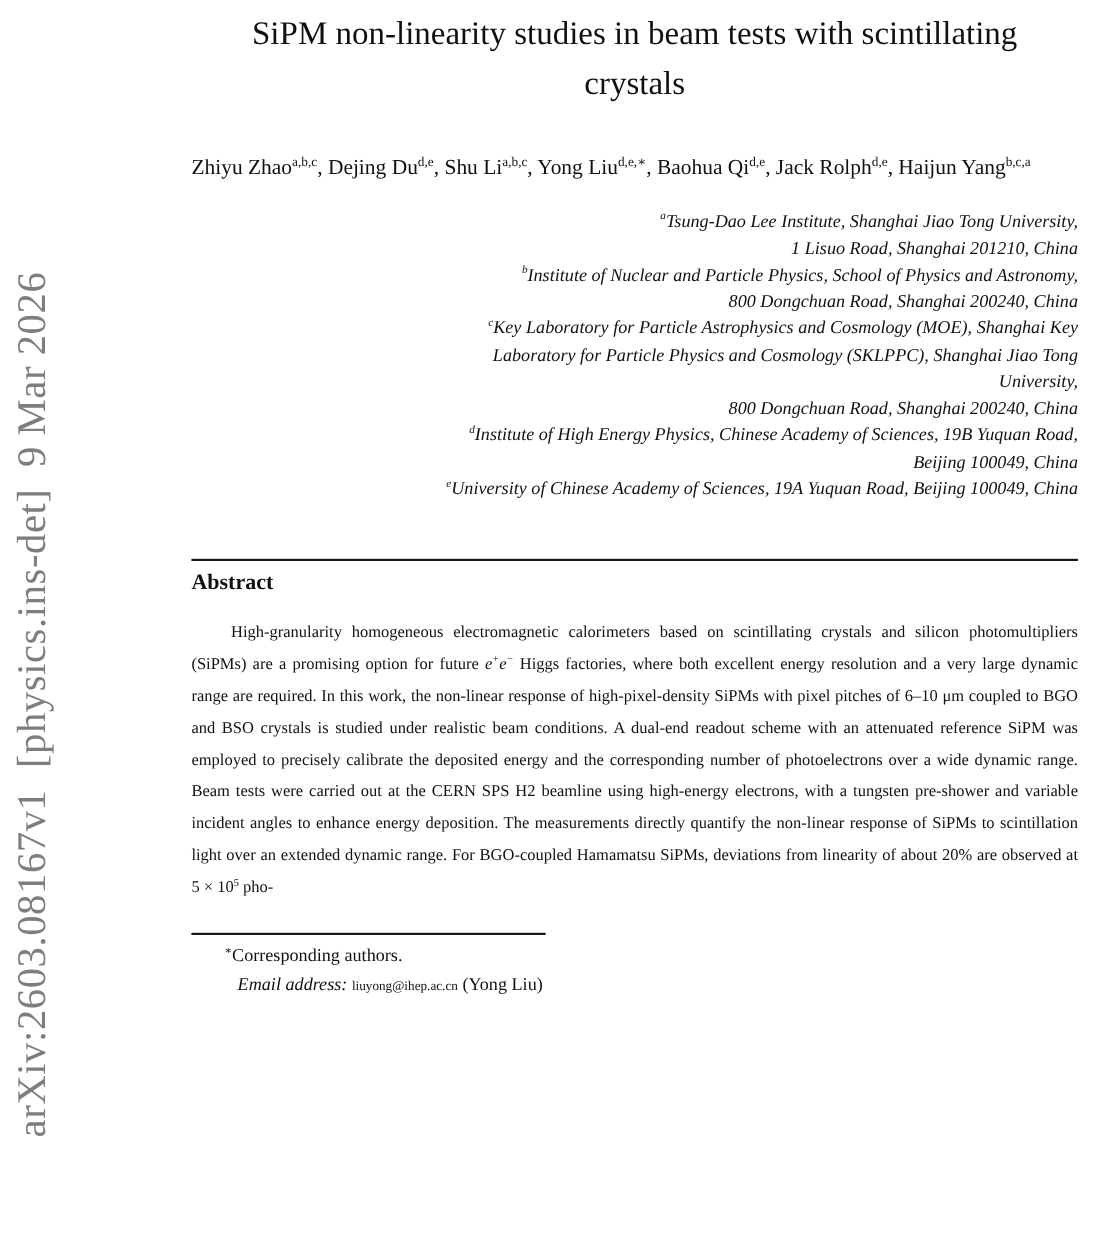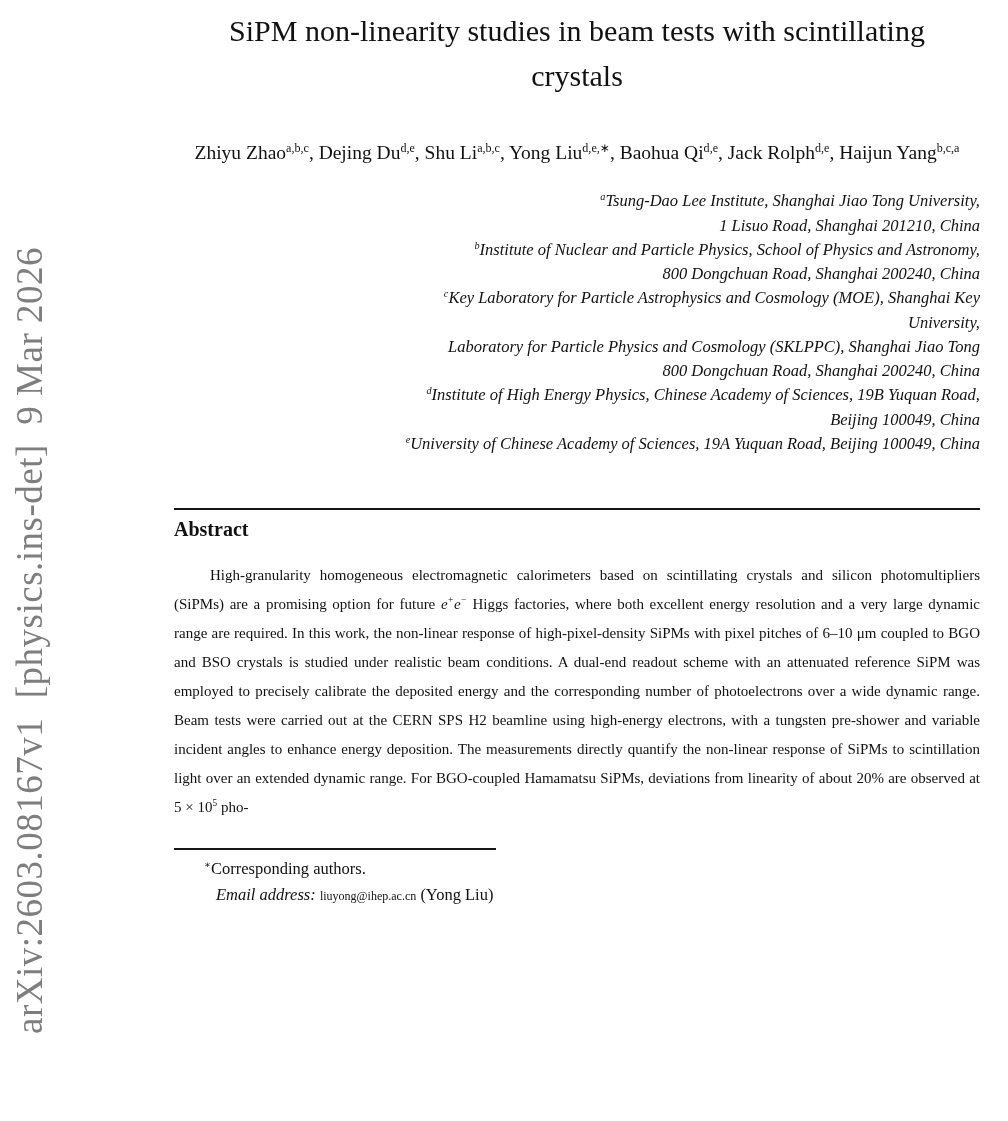--- a/index.html
+++ b/index.html
@@ -29,26 +29,25 @@
   }
   .title {
     text-align:center;
     font-size:30px;
     font-weight:400;
     line-height:1.5;
     margin:8px auto 0;
     max-width:750px;
   }
   .authors {
-    text-align:center;
+    text-align:left;
     font-size:19.5px;
     line-height:1.5;
     margin:40px auto 0;
     max-width:810px;
-    font-family:Liberation Serif, serif;
   }
   sup { font-size:62%; vertical-align:super; line-height:0; }
   .affiliations {
     margin-top:22px;
     font-style:italic;
     font-size:16.5px;
     line-height:1.47;
     text-align:right;
   }
   .aff { margin:0; }
@@ -105,22 +104,22 @@
       <div class="aff">
         <div><sup>a</sup><span>Tsung-Dao Lee Institute, Shanghai Jiao Tong University,</span></div>
         <div><span>1 Lisuo Road, Shanghai 201210, China</span></div>
       </div>
       <div class="aff">
         <div><sup>b</sup><span>Institute of Nuclear and Particle Physics, School of Physics and Astronomy,</span></div>
         <div><span>800 Dongchuan Road, Shanghai 200240, China</span></div>
       </div>
       <div class="aff">
         <div><sup>c</sup><span>Key Laboratory for Particle Astrophysics and Cosmology (MOE), Shanghai Key</span></div>
+        <div><span>Laboratory for Particle Physics and Cosmology (SKLPPC), Shanghai Jiao Tong</span></div>
         <div><span>University,</span></div>
-        <div><span>Laboratory for Particle Physics and Cosmology (SKLPPC), Shanghai Jiao Tong</span></div>
         <div><span>800 Dongchuan Road, Shanghai 200240, China</span></div>
       </div>
       <div class="aff">
         <div><sup>d</sup><span>Institute of High Energy Physics, Chinese Academy of Sciences, 19B Yuquan Road,</span></div>
         <div><span>Beijing 100049, China</span></div>
       </div>
       <div class="aff">
         <div><sup>e</sup><span>University of Chinese Academy of Sciences, 19A Yuquan Road, Beijing 100049, China</span></div>
       </div>
     </div>

